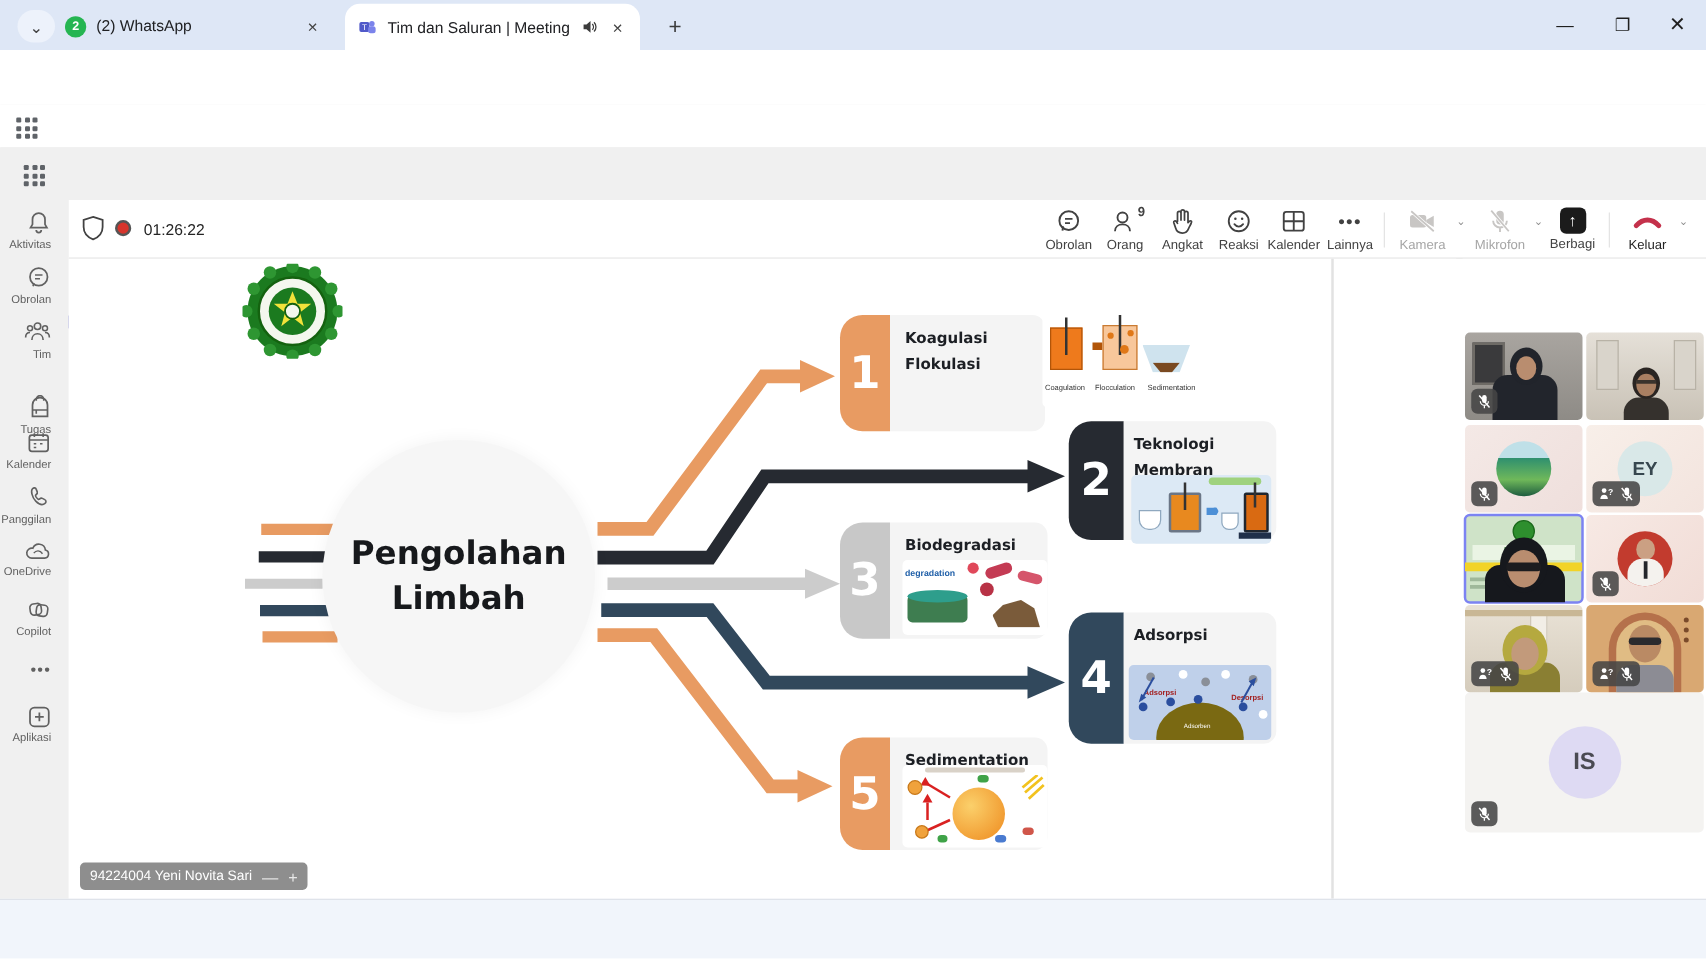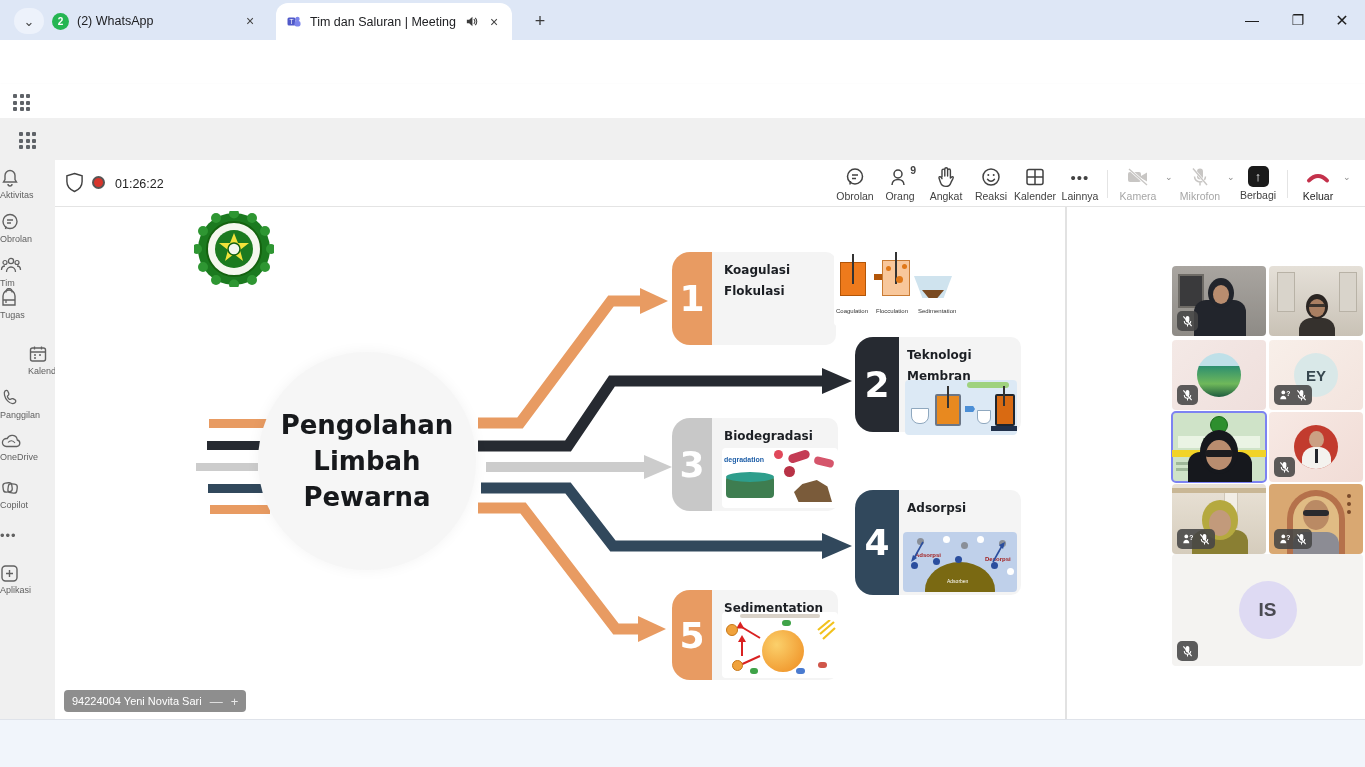--- a/index.html
+++ b/index.html
@@ -56,21 +56,21 @@
   .mbtn .lbl { font-size:10.5px; color:#424242; white-space:nowrap; }
   .mbtn.dis .lbl { color:#A6A6A6; }
   .mbtn svg { display:block; }
   .chev { position:absolute; font-size:9px; color:#8a8a8a; top:12px; }
   .sharebox { width:21px; height:21px; background:#1b1b1b; border-radius:5px; color:#fff; font-size:13px; font-weight:bold;
     display:flex; align-items:center; justify-content:center; }
   .vdiv { position:absolute; top:10px; width:1px; height:28px; background:#E4E4E4; }
 
   
   .rail { position:absolute; left:0; top:160px; width:55px; height:559px; background:#F0F0F0; }
-  .ritem { position:absolute; left:0; width:41px; display:flex; flex-direction:column; align-items:flex-start; gap:2px; color:#616161; }
+  .ritem { position:absolute; left:0; width:41px; display:flex; flex-direction:column; align-items:flex-end; gap:2px; color:#616161; }
   .ritem .rlbl { font-size:9px; color:#616161; }
 
   
   .stage { position:absolute; left:55px; top:207px; width:1110px; height:512px; background:#fff; }
   .stagediv { position:absolute; left:1065px; top:207px; width:2px; height:512px; background:#E2E2E2; }
 
   .circle { position:absolute; left:258px; top:352px; width:218px; height:218px; border-radius:50%; background:#F6F6F6;
     box-shadow:0 0 14px rgba(0,0,0,.05); display:flex; align-items:center; justify-content:center; }
   .ctitle { font-family:"DejaVu Sans", sans-serif; font-weight:bold; font-size:26px; line-height:36px; color:#17191c; text-align:center; }
 
@@ -331,21 +331,21 @@
     </div>
     <div class="ritem" style="top:96px;">
       <svg width="22" height="20" viewBox="0 0 22 20">
           <circle cx="11" cy="5" r="2.6" fill="none" stroke="#616161" stroke-width="1.3"></circle>
           <circle cx="5" cy="6.5" r="2" fill="none" stroke="#616161" stroke-width="1.2"></circle>
           <circle cx="17" cy="6.5" r="2" fill="none" stroke="#616161" stroke-width="1.2"></circle>
           <path d="M6.5 16c0-3 2-5 4.5-5s4.5 2 4.5 5M1.5 14c0-2.4 1.5-4 3.5-4M20.5 14c0-2.4-1.5-4-3.5-4" fill="none" stroke="#616161" stroke-width="1.3"></path>
         </svg>
       <span class="rlbl">Tim</span>
     </div>
-    <div class="ritem" style="top:128px;">
+    <div class="ritem" style="top:156px;">
       <svg width="18" height="20" viewBox="0 0 18 20">
           <path d="M3 8a6 6 0 0 1 12 0v9H3z" fill="none" stroke="#616161" stroke-width="1.4"></path>
           <path d="M6 4.5V3.5a3 3 0 0 1 6 0v1M3 12h12M6 12v3" fill="none" stroke="#616161" stroke-width="1.3"></path>
         </svg>
       <span class="rlbl">Tugas</span>
     </div>
     <div class="ritem" style="top:184px;padding-left:28px;">
       <svg width="20" height="20" viewBox="0 0 20 20">
           <rect x="2.5" y="4" width="15" height="13" rx="2" fill="none" stroke="#616161" stroke-width="1.4"></rect>
           <path d="M2.5 8h15M6.5 2.5v3M13.5 2.5v3" stroke="#616161" stroke-width="1.3"></path>
@@ -429,21 +429,20 @@
     <circle cx="40" cy="38" r="27" fill="#F4F7EE" stroke="#14620F" stroke-width="2"></circle>
     <circle cx="40" cy="38" r="19" fill="#1B7A1F"></circle>
     <polygon points="40,22 44,32 55,32 46,39 49,50 40,43 31,50 34,39 25,32 36,32" fill="#F2E23A"></polygon>
     <circle cx="40" cy="38" r="6" fill="#F4F7EE" stroke="#14620F" stroke-width="1.5"></circle>
   </svg>
 
   <div class="circle">
     <div class="ctitle">
       <div>Pengolahan</div>
       <div>Limbah</div>
-      <div>Pewarna</div>
     </div>
   </div>
 
   <div class="badge" style="left:672px; top:252px; width:40px; height:93px; background:#E89B62;">
       <span>1</span>
     </div>
   <div class="card" style="left:712px; top:252px; width:124px; height:93px;">
     <div class="ilabel" style="width:95px;">Koagulasi Flokulasi</div>
   </div>
   <div class="imgbox" style="left:834px; top:250px; width:124px; height:76px;">

